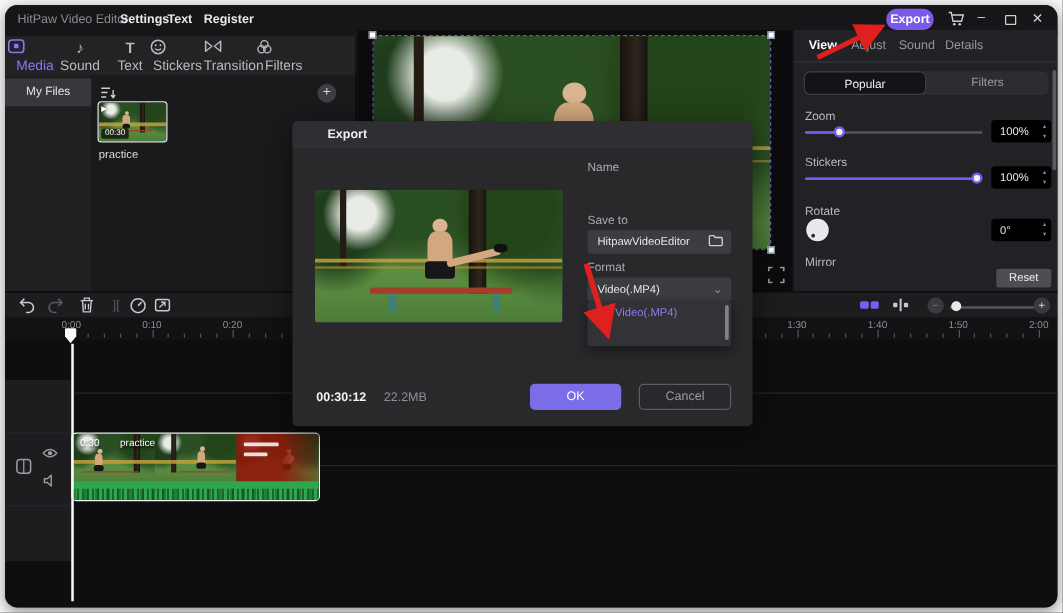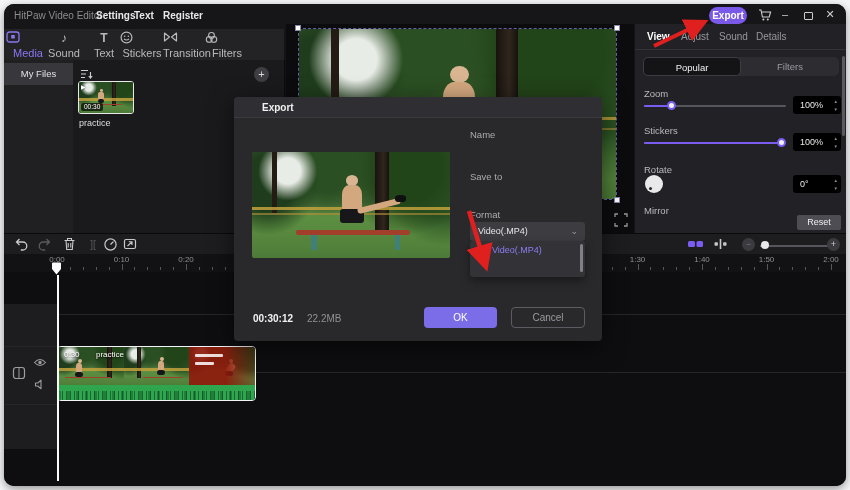--- a/index.html
+++ b/index.html
@@ -536,20 +536,28 @@
           <span class="shoe"></span>
         <span class="bench"></span>
           <span class="benchleg" style="left:30%"></span>
           <span class="benchleg" style="left:72%"></span>
       </div>
     </div>
 
     <span class="dlg-label" style="top:32px">Name</span>
 
     <span class="dlg-label" style="top:74px">Save to</span>
+    <div class="dlg-input" style="top:87px">
+      <span>HitpawVideoEditor</span>
+      <span class="folder-ic">
+          <svg width="13" height="11" viewBox="0 0 13 11">
+            <path d="M1.5 2.5 Q1.5 1.5 2.5 1.5 H5 L6.2 3 H10.8 Q11.8 3 11.8 4 V8.5 Q11.8 9.5 10.8 9.5 H2.5 Q1.5 9.5 1.5 8.5 Z" fill="none" stroke="currentColor" stroke-width="1.1"></path>
+          </svg>
+        </span>
+    </div>
 
     <span class="dlg-label" style="top:112px">Format</span>
     <div class="dlg-input" style="top:125px">
       <span>Video(.MP4)</span>
       <span class="dlg-select-chev">⌄</span>
     </div>
 
     <div class="dlg-list">
       <div class="dlg-opt sel" style="top:0">
         <span class="check">✓</span>

